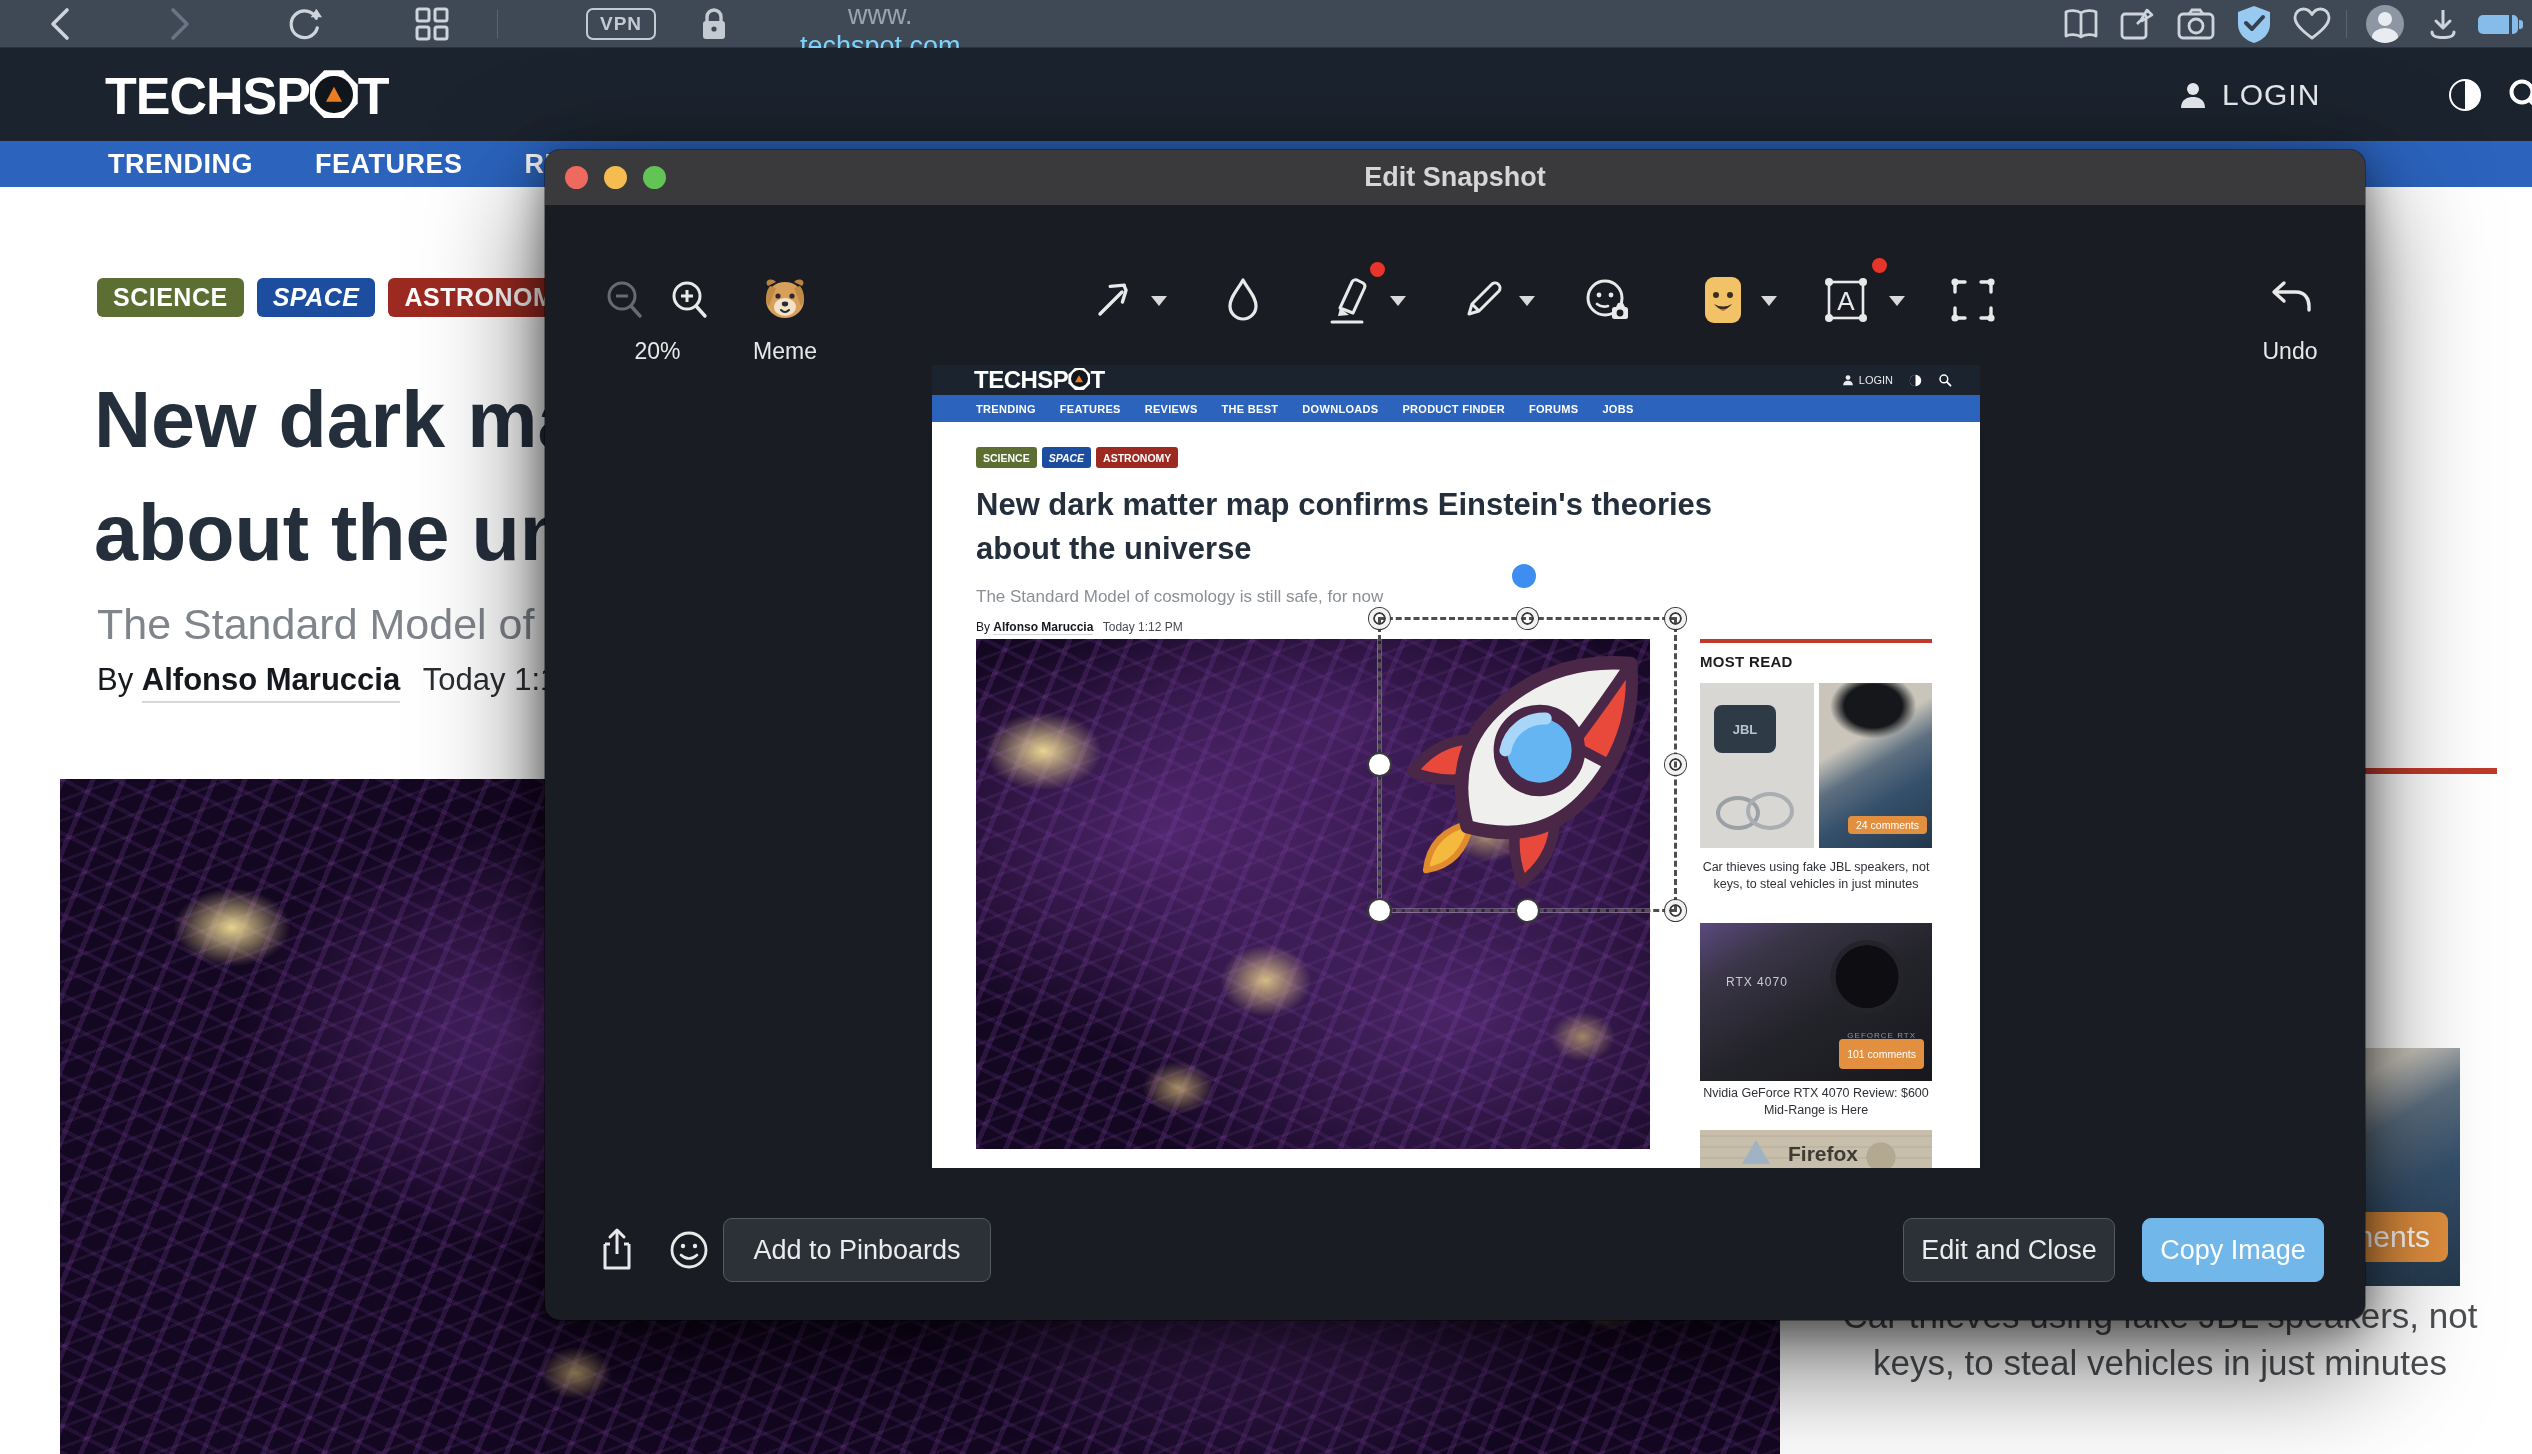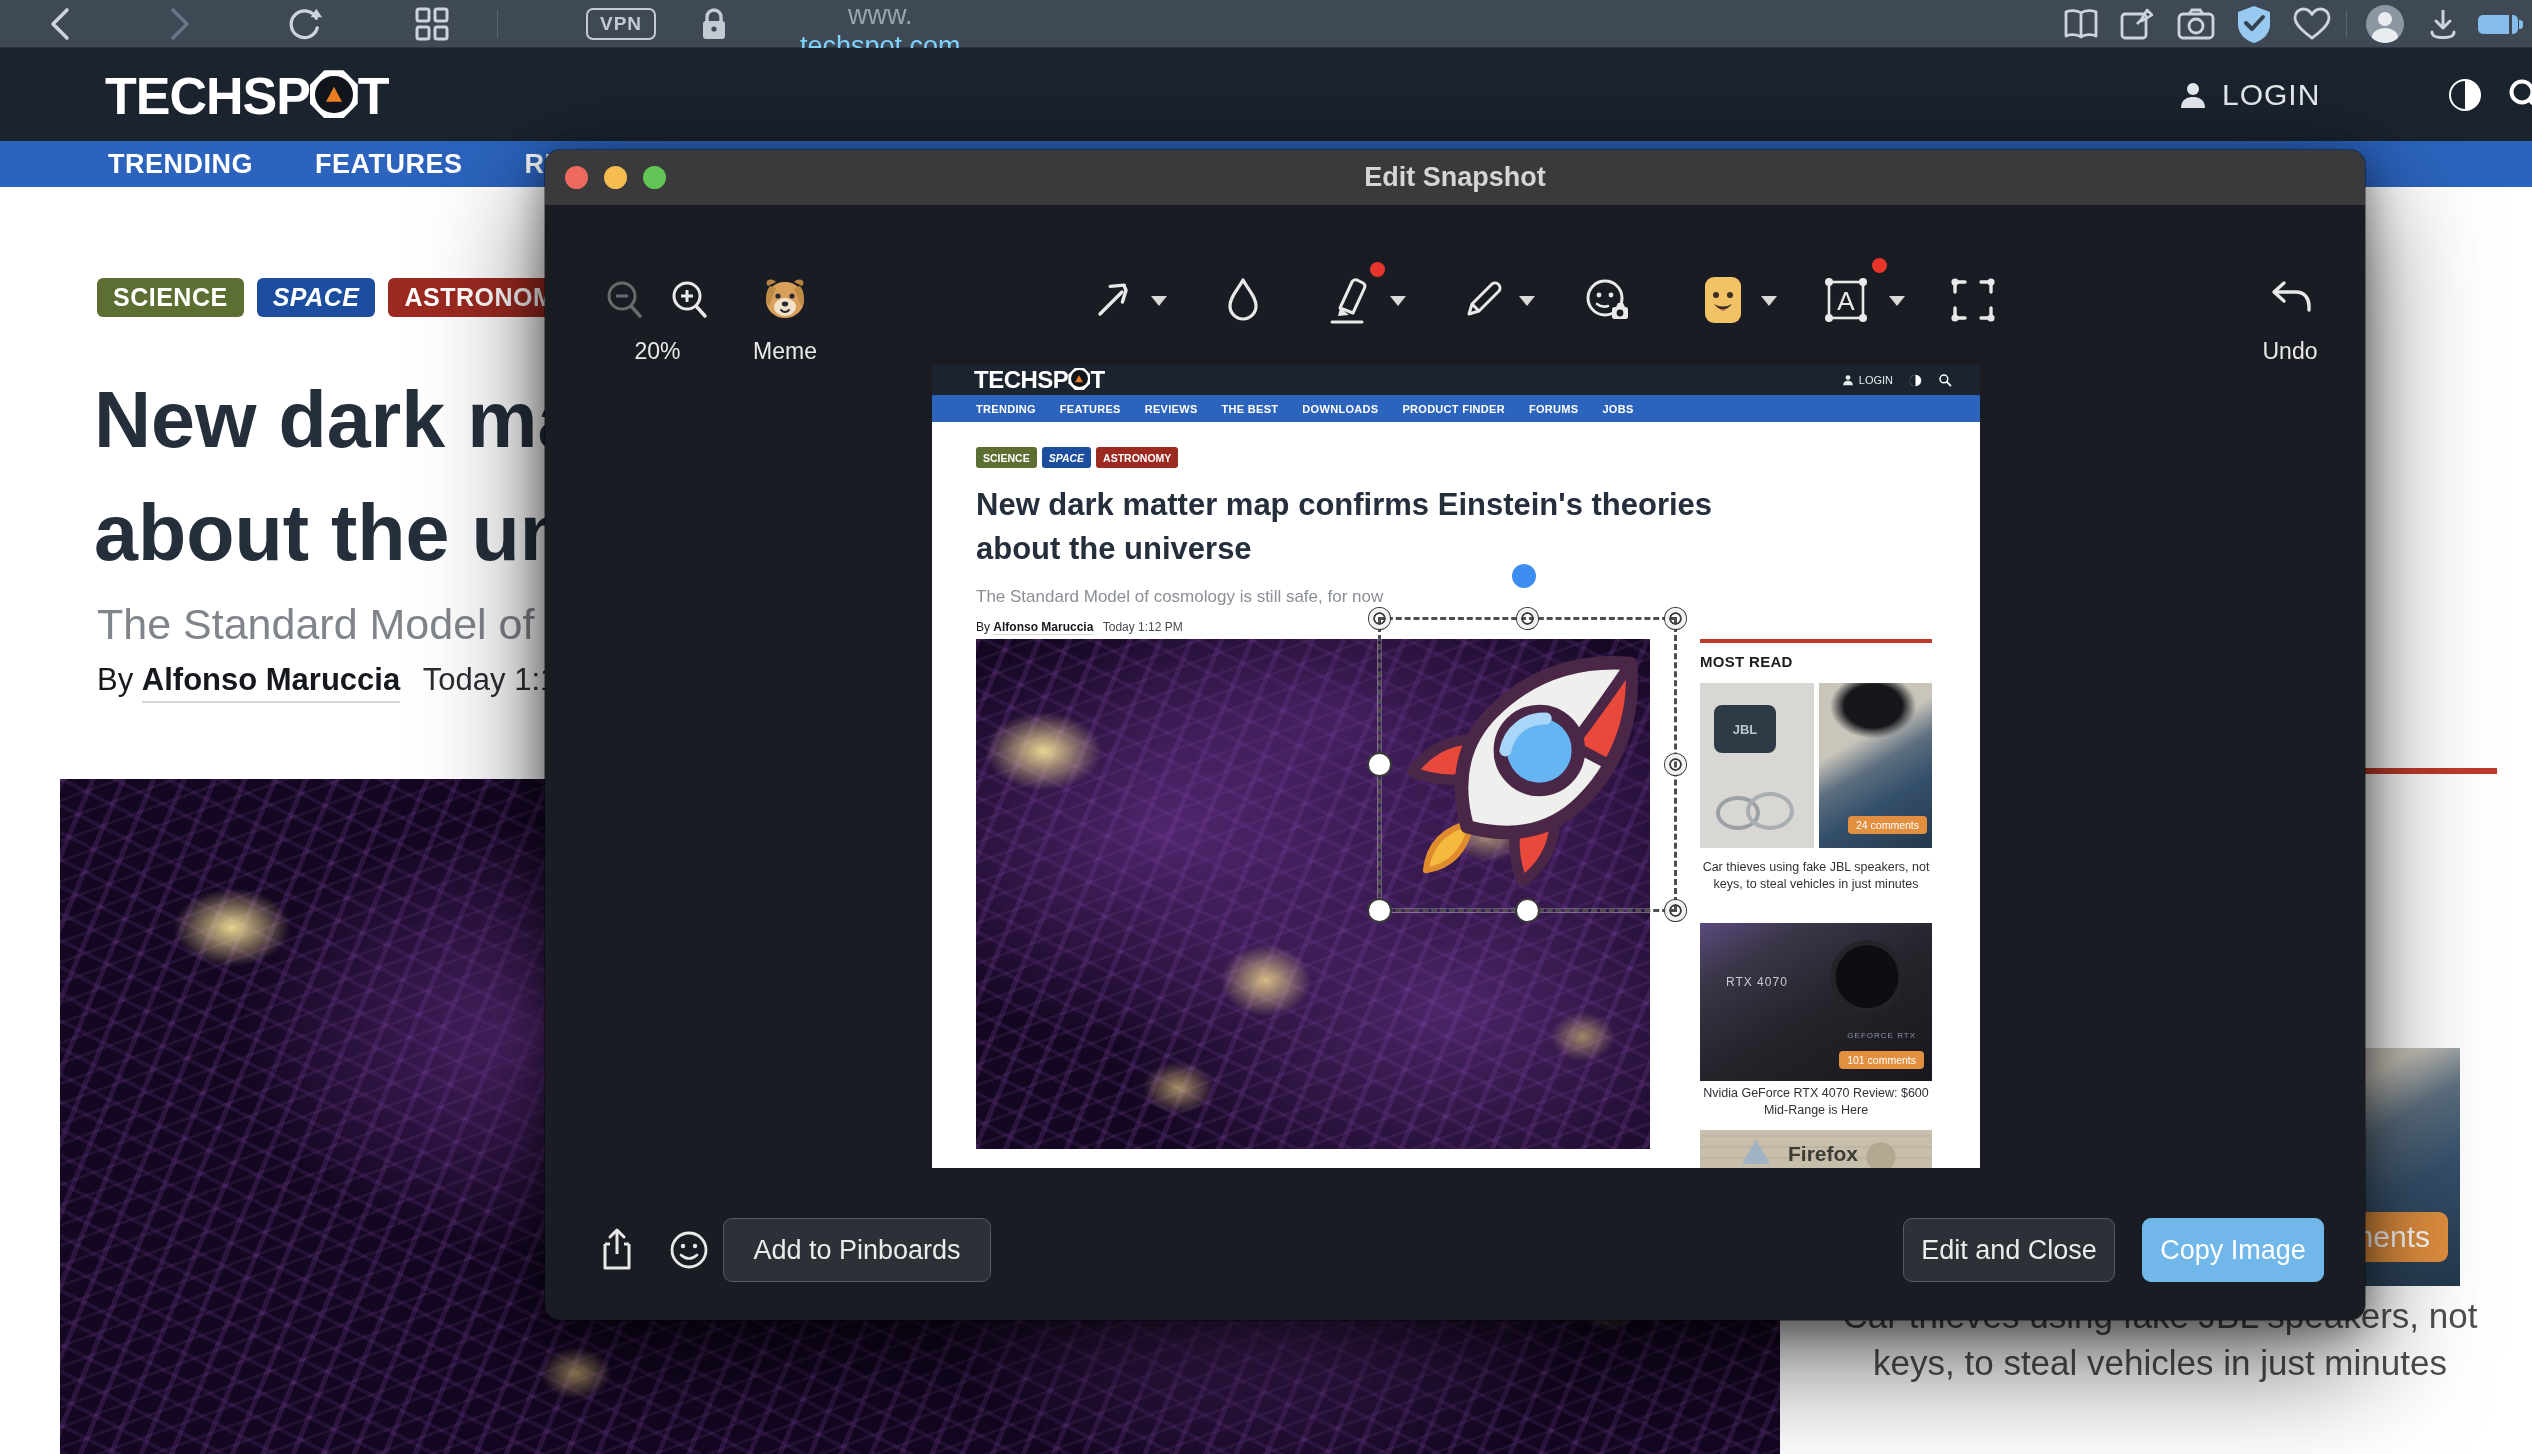--- a/index.html
+++ b/index.html
@@ -113,21 +113,21 @@
   .t-circuit{background:
      radial-gradient(ellipse 60px 45px at 48% 14%,#15171b 0 48%,transparent 72%),
      linear-gradient(150deg,#c9c5bb 0 34%,#5d6f80 50%,#35506b 68%,#24384c 100%);}
   .ms-combadge{position:absolute;right:5px;bottom:14px;background:#e2903f;color:#fff;font-size:10.5px;padding:3px 8px;border-radius:4px;white-space:nowrap;}
   .ms-cap1{top:494px;text-align:center;font-size:12.5px;line-height:17px;color:#2e3136;}
   .ms-rtx{top:558px;height:158px;background:
      radial-gradient(circle 52px at 72% 34%,#0e0e12 0 60%,#23232a 61% 70%,transparent 71%),
      linear-gradient(150deg,#5a4a7e 0%,#3a3547 22%,#23232a 55%,#17171d 100%);}
   .rtx-label{position:absolute;left:26px;top:52px;font-size:12px;color:#c9ccd4;letter-spacing:1px;}
   .geforce-label{position:absolute;right:16px;top:108px;font-size:8px;color:#8d93a0;letter-spacing:1px;}
-  .ms-combadge2{position:absolute;right:8px;bottom:12px;background:#e2903f;color:#fff;font-size:10.5px;padding:3px 8px;border-radius:4px;white-space:nowrap;}
+  .ms-combadge2{position:absolute;right:8px;bottom:12px;background:#e2903f;color:#fff;font-size:10.5px;padding:9px 8px;border-radius:4px;white-space:nowrap;}
   .ms-cap2{top:720px;text-align:center;font-size:12.5px;line-height:17px;color:#2e3136;}
   .ms-ffx{top:765px;height:60px;background:
      radial-gradient(circle 24px at 78% 45%,#b3a890 0 60%,transparent 62%),
      repeating-linear-gradient(0deg,#c8beac 0 9px,#bfb5a2 9px 11px);}
   .ffx-text{position:absolute;left:88px;top:12px;font-size:21px;font-weight:700;color:#3d3b33;}
   .ffx-logo{position:absolute;left:42px;top:10px;width:0;height:0;border-left:14px solid transparent;border-right:14px solid transparent;border-bottom:24px solid #9fb3c4;}
 
   
   .selbox{position:absolute;left:833px;top:467px;width:299px;height:295px;border:3px dashed #4e4e4e;box-shadow:0 0 0 1px rgba(255,255,255,.35), inset 0 0 0 1px rgba(255,255,255,.25);cursor:move;}
   .handle{position:absolute;width:21px;height:21px;border-radius:50%;cursor:pointer;}

